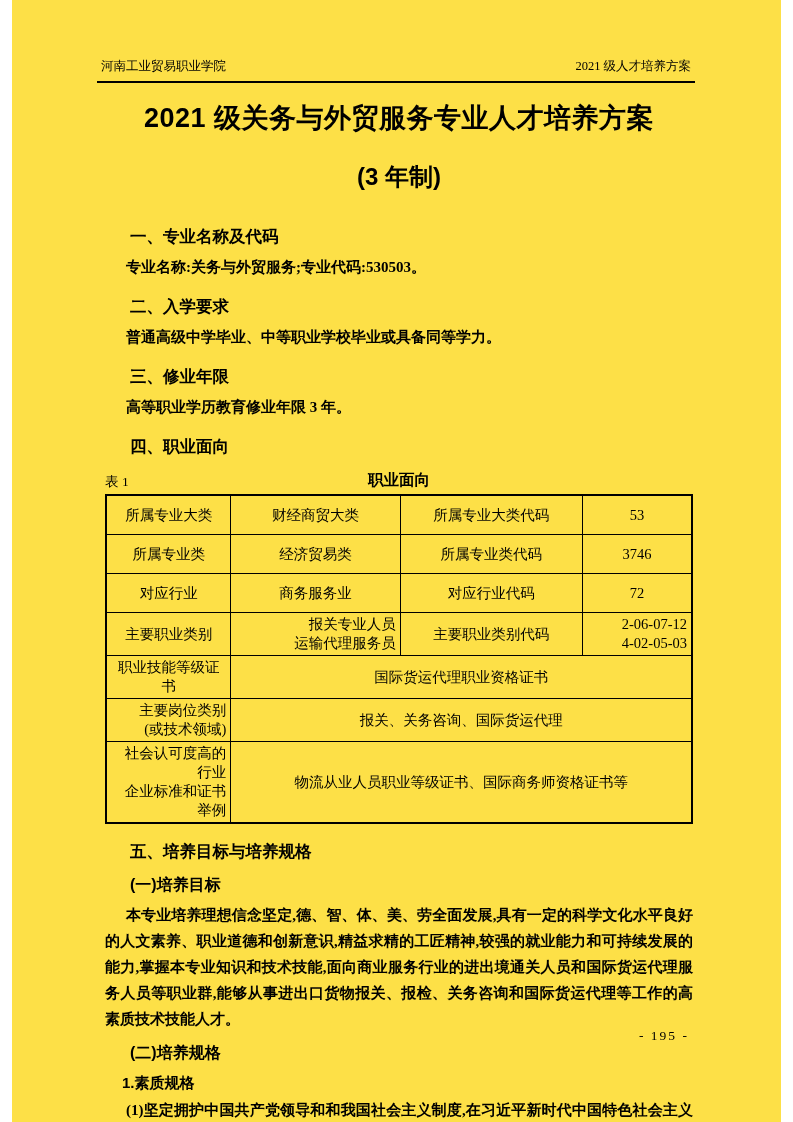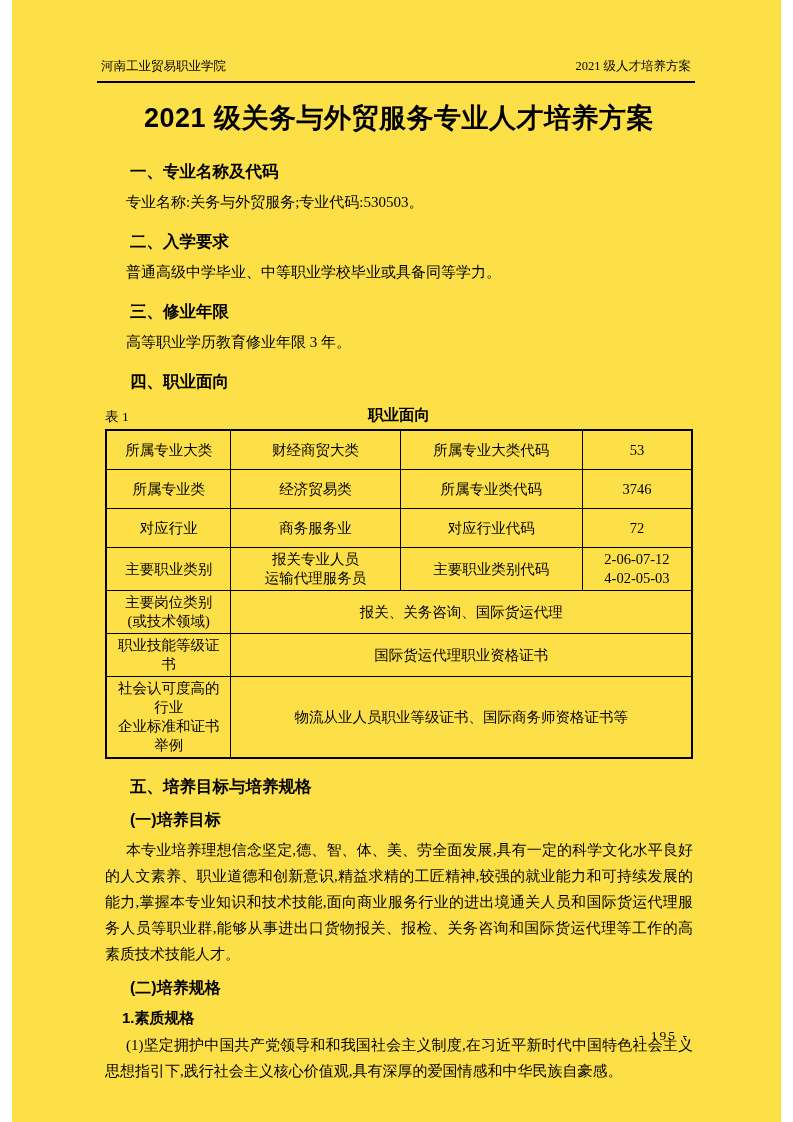--- a/index.html
+++ b/index.html
@@ -72,20 +72,21 @@
     font-size: 15px;
     line-height: 24px;
   }
 
   
   .body-text {
     margin: 5px 0 0 0;
     font-size: 15px;
     line-height: 26px;
     text-align: justify;
+    font-weight: bold;
   }
   .first-indent { text-indent: 21px; }
 
   
   .table-caption {
     position: relative;
     margin-top: 10px;
     height: 22px;
   }
   .table-caption .label {
@@ -112,21 +113,21 @@
   }
   table.career td {
     border: 1px solid #000;
     text-align: center;
     vertical-align: middle;
     font-size: 14.5px;
     line-height: 19px;
     padding: 2px 4px;
     height: 34px;
   }
-  table.career td span { display: block; }
+  table.career td span { display: block; text-align: right; }
 
   
   .page-footer {
     position: absolute;
     top: 1028px;
     right: 92px;
     font-size: 13.5px;
     letter-spacing: 2px;
   }
 </style>
@@ -134,22 +135,23 @@
 <body>
 
 <div class="page">
 
   <div class="running-header">
     <span>河南工业贸易职业学院</span>
     <span>2021 级人才培养方案</span>
   </div>
 
   <div class="doc-title">2021 级关务与外贸服务专业人才培养方案</div>
-
-  <div style="margin-top: 24px;">
+  <div class="doc-subtitle">(3 年制)</div>
+
+  <div style="margin-top: 32px;">
     <div class="sec-heading">一、专业名称及代码</div>
     <p class="body-text first-indent">专业名称:关务与外贸服务;专业代码:530503。</p>
   </div>
 
   <div>
     <div class="sec-heading">二、入学要求</div>
     <p class="body-text first-indent">普通高级中学毕业、中等职业学校毕业或具备同等学力。</p>
   </div>
 
   <div>
@@ -197,31 +199,31 @@
             <span>报关专业人员</span>
             <span>运输代理服务员</span>
           </td>
           <td>主要职业类别代码</td>
           <td>
             <span>2-06-07-12</span>
             <span>4-02-05-03</span>
           </td>
         </tr>
         <tr>
+          <td>职业技能等级证书</td>
+          <td colspan="3">国际货运代理职业资格证书</td>
+        </tr>
+        <tr>
           <td>
             <span>主要岗位类别</span>
             <span>(或技术领域)</span>
           </td>
           <td colspan="3">报关、关务咨询、国际货运代理</td>
         </tr>
         <tr>
-          <td>职业技能等级证书</td>
-          <td colspan="3">国际货运代理职业资格证书</td>
-        </tr>
-        <tr>
           <td>
             <span>社会认可度高的行业</span>
             <span>企业标准和证书举例</span>
           </td>
           <td colspan="3">物流从业人员职业等级证书、国际商务师资格证书等</td>
         </tr>
       </tbody>
     </table>
   </div>
 

